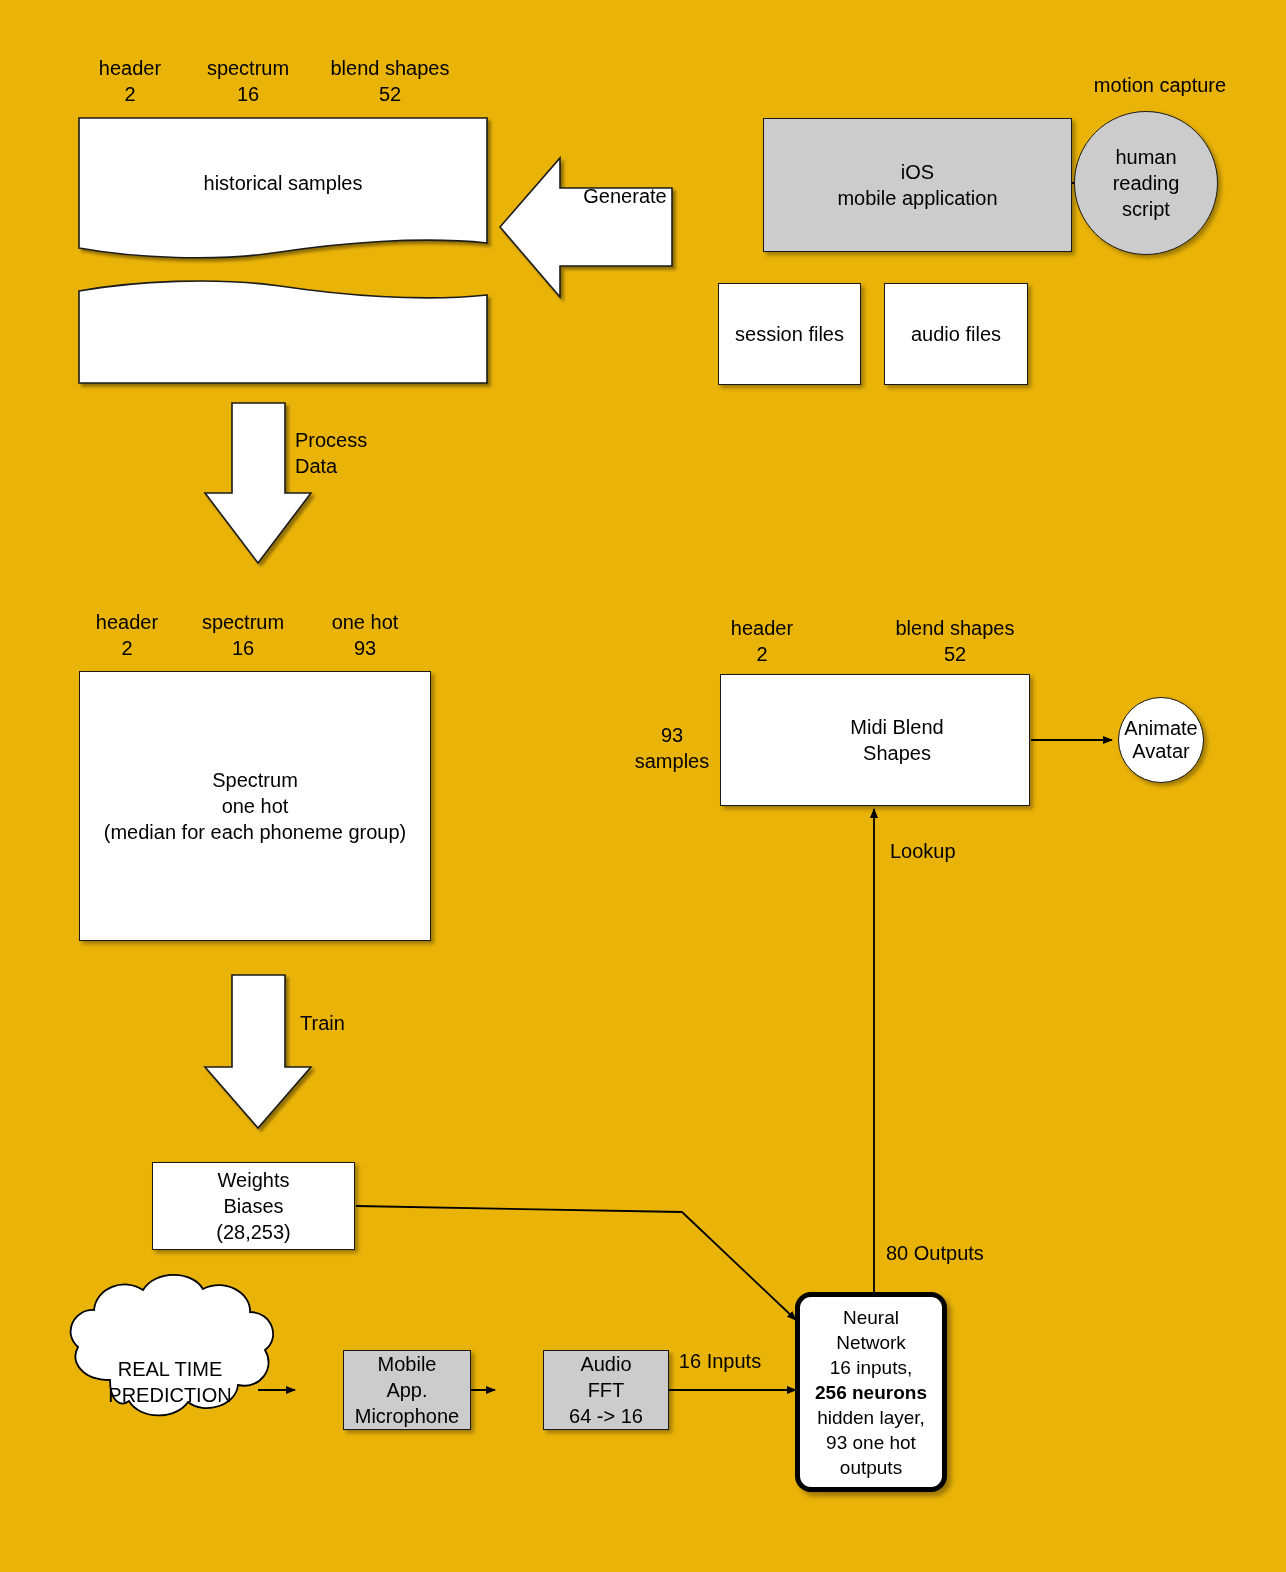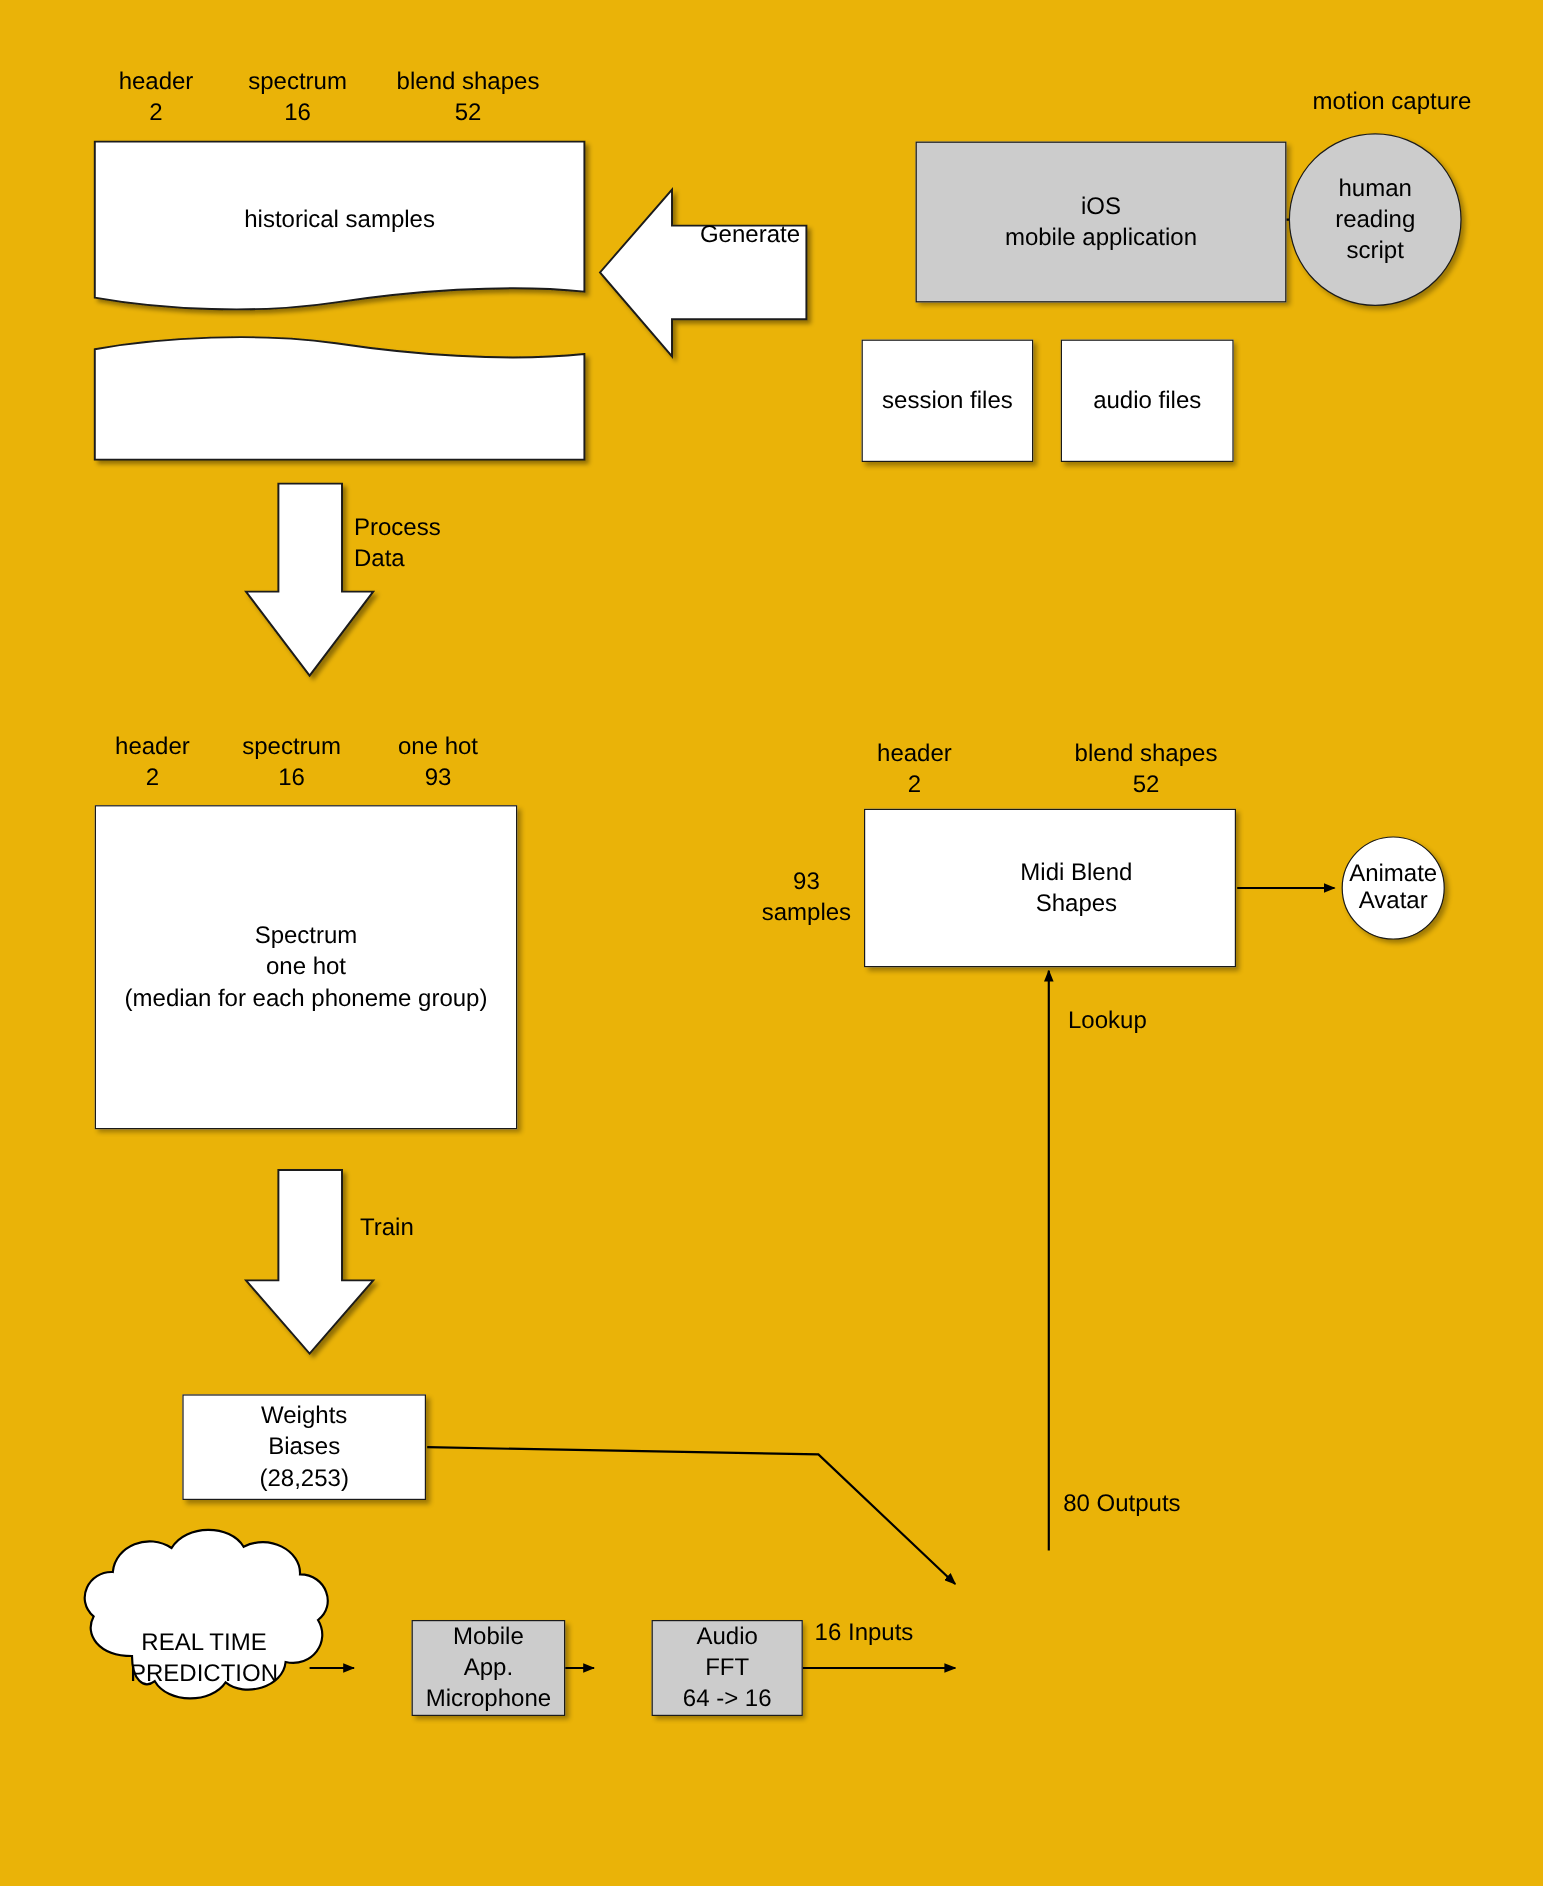--- a/index.html
+++ b/index.html
@@ -183,14 +183,23 @@
   <div class="node grey" style="left:299px; top:1350px; width:128px; height:80px;">Mobile
 App.
 Microphone</div>
 
   <div class="node grey" style="left:499px; top:1350px; width:126px; height:80px;">Audio
 FFT
 64 -&gt; 16</div>
 
   <div class="lbl" style="left:650px; top:1348px; width:140px;">16 Inputs</div>
 
+  <div class="node nn" style="left:795px; top:1292px; width:152px; height:200px; font-size:19px; line-height:25px; white-space:normal; flex-direction:column;">
+    <span>Neural</span>
+    <span>Network</span>
+    <span>16 inputs,</span>
+    <span class="bold-inline">256 neurons</span>
+    <span>hidden layer,</span>
+    <span>93 one hot</span>
+    <span>outputs</span>
+  </div>
 
 </div>
 
 </body></html>

